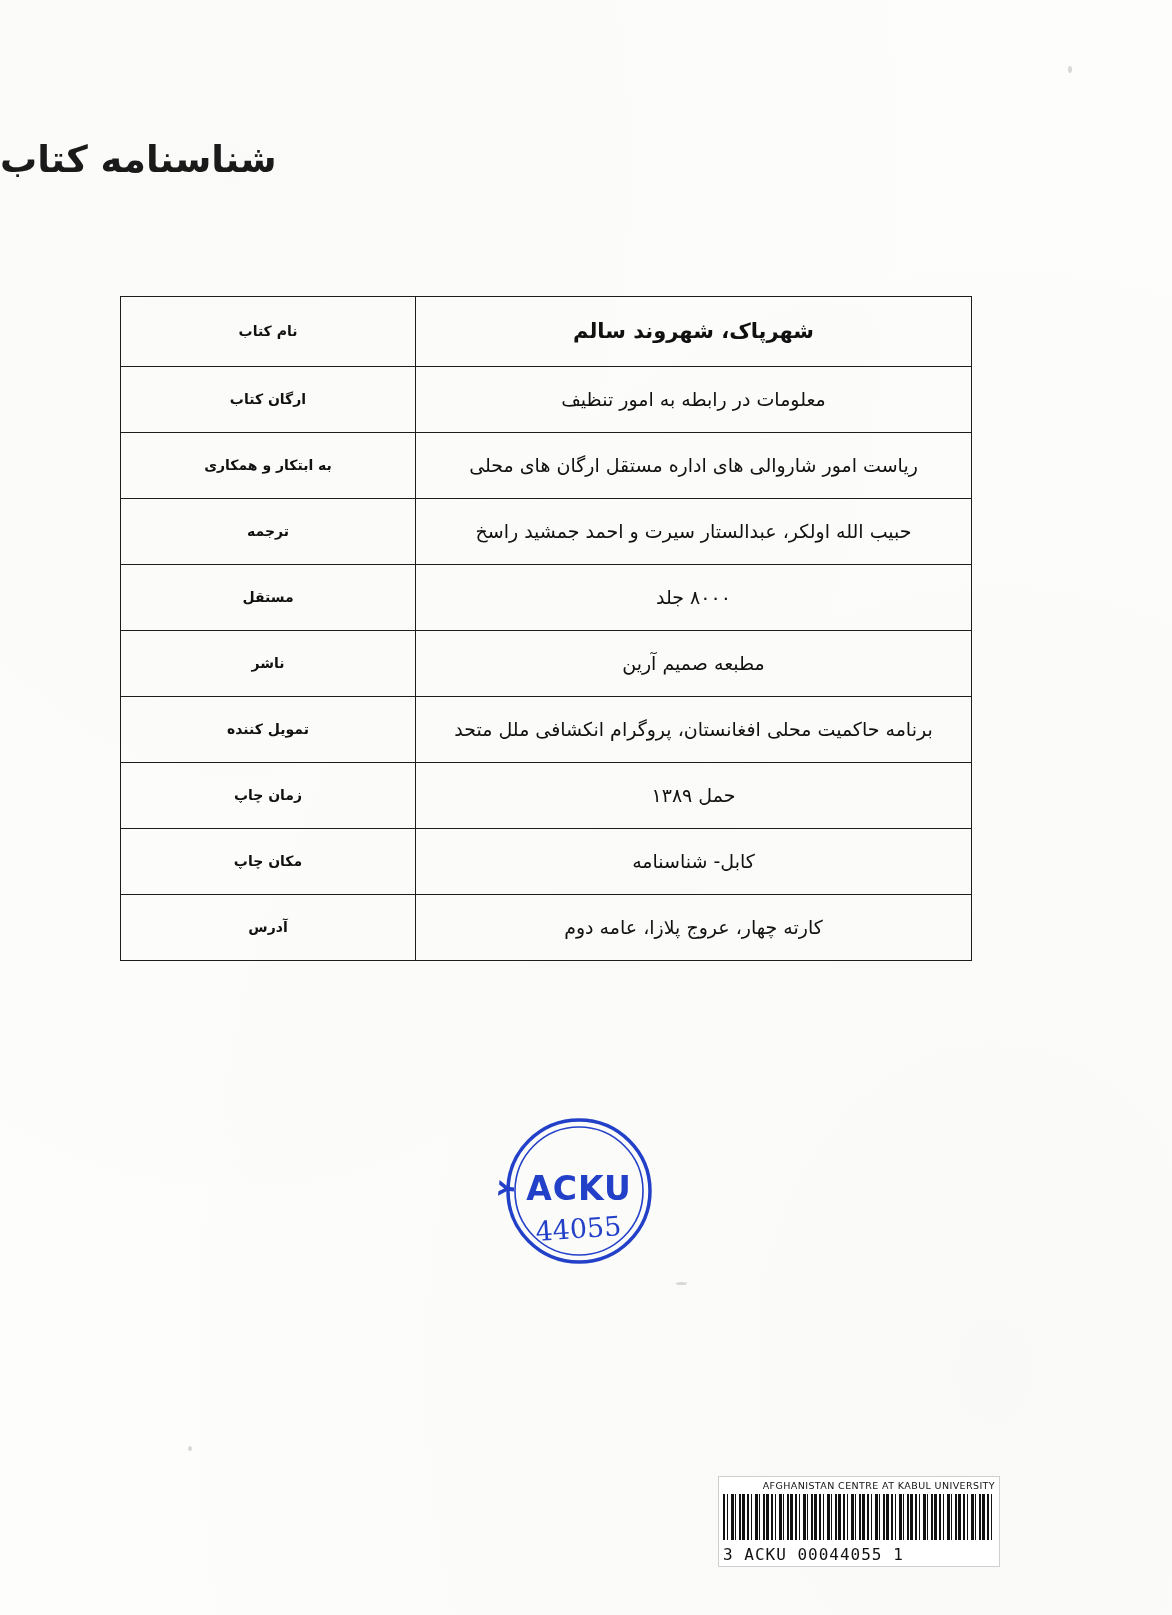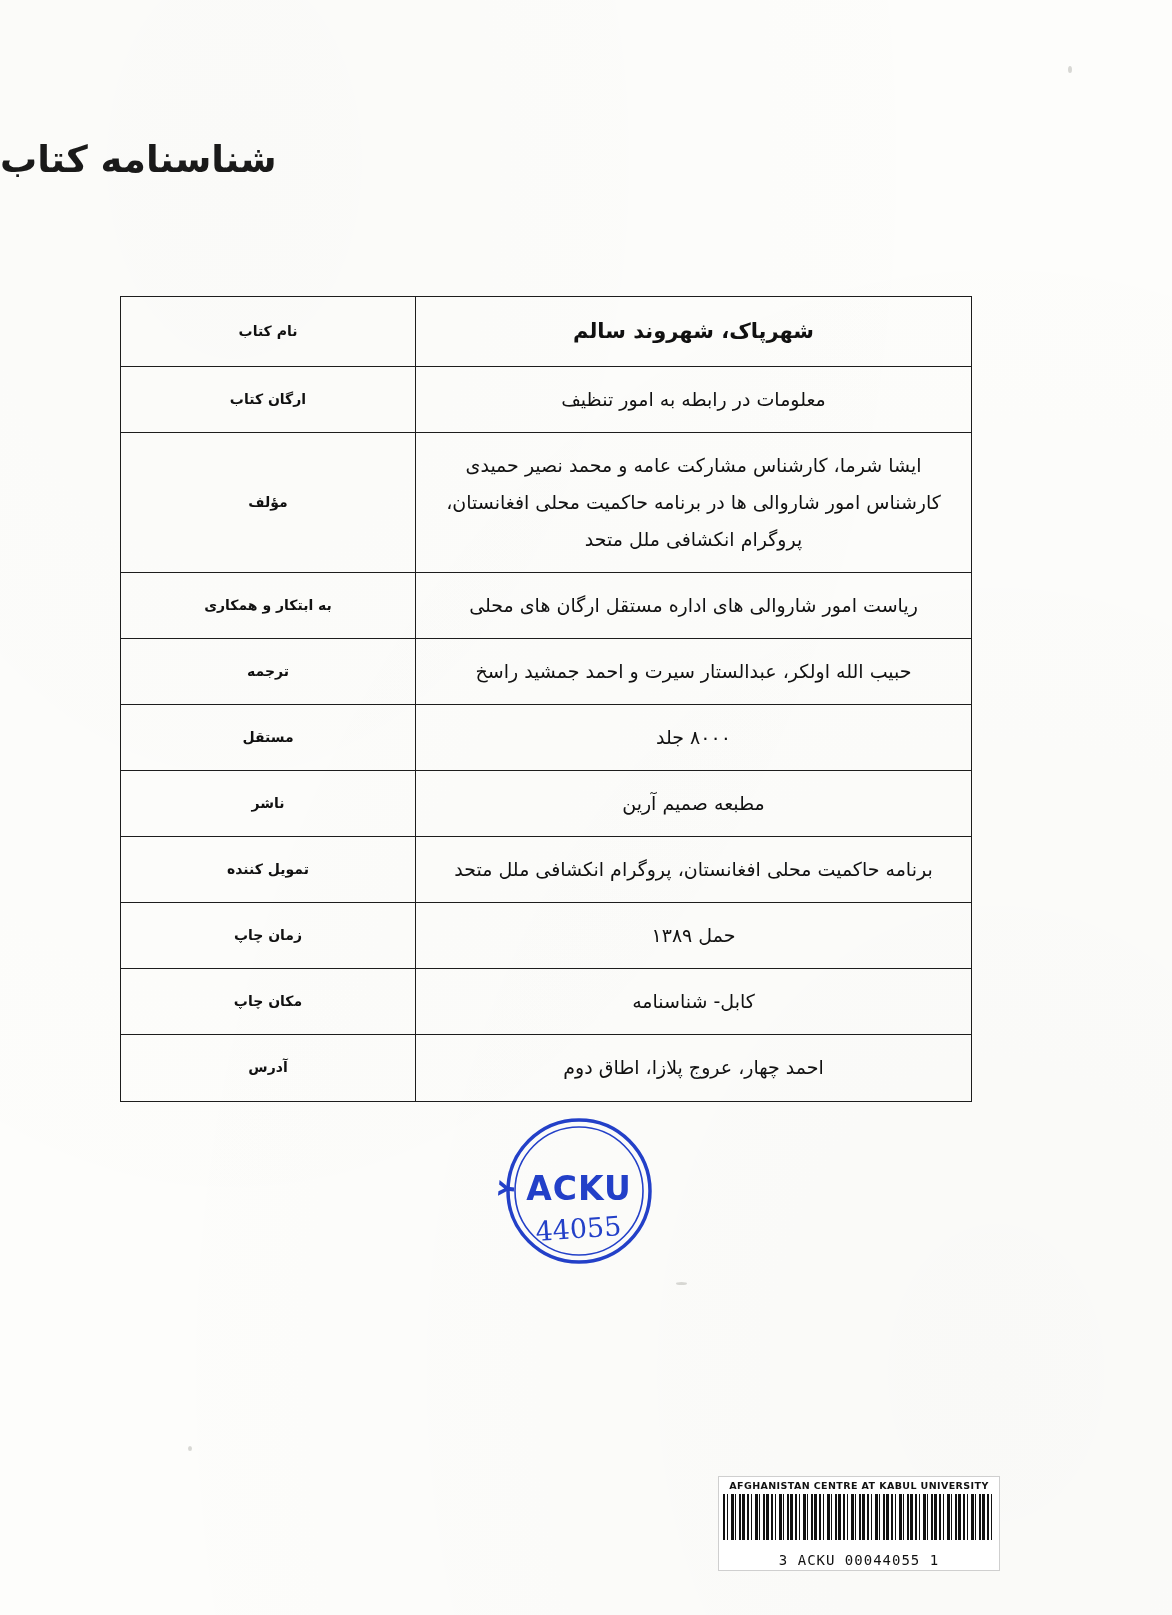--- a/index.html
+++ b/index.html
@@ -95,47 +95,47 @@
     top: 1476px;
     width: 282px;
     background: #ffffff;
     border: 1px solid #cfcfcf;
     padding: 3px 4px 2px 4px;
     box-sizing: border-box;
   }
   .barcode-title {
     font-family: "DejaVu Sans", "Liberation Sans", sans-serif;
     font-size: 9.5px;
-    font-weight: bold;
-    text-align: center;
+    font-weight: normal;
+    text-align: right;
     letter-spacing: 0.4px;
     color: #111;
     margin-bottom: 3px;
     direction: ltr;
   }
   .barcode-bars {
     height: 46px;
     width: 100%;
     background-image: repeating-linear-gradient(
       to right,
       #111 0px, #111 2px, #fff 2px, #fff 4px,
       #111 4px, #111 5px, #fff 5px, #fff 8px,
       #111 8px, #111 11px, #fff 11px, #fff 12px,
       #111 12px, #111 13px, #fff 13px, #fff 16px,
       #111 16px, #111 18px, #fff 18px, #fff 19px,
       #111 19px, #111 22px, #fff 22px, #fff 24px
     );
   }
   .barcode-number {
     font-family: "DejaVu Sans Mono", "Liberation Mono", monospace;
-    font-size: 14px;
-    text-align: center;
+    font-size: 16px;
+    text-align: left;
     letter-spacing: 1px;
     color: #111;
-    margin-top: 12px;
+    margin-top: 5px;
     direction: ltr;
   }
   .speck {
     position: absolute;
     background: #b9b9b4;
     border-radius: 50%;
     opacity: 0.55;
   }
 </style>
 </head>
@@ -148,24 +148,20 @@
   <table class="info-table">
     <tbody>
       <tr>
         <td class="value bold">شهرپاک، شهروند سالم</td>
         <td class="label">نام کتاب</td>
       </tr>
       <tr>
         <td class="value">معلومات در رابطه به امور تنظیف</td>
         <td class="label">ارگان کتاب</td>
       </tr>
-      <tr class="tall">
-        <td class="value">ایشا شرما، کارشناس مشارکت عامه و محمد نصیر حمیدی کارشناس امور شاروالی ها در برنامه حاکمیت  محلی افغانستان، پروگرام انکشافی ملل متحد</td>
-        <td class="label">مؤلف</td>
-      </tr>
       <tr>
         <td class="value">ریاست امور شاروالی های اداره مستقل ارگان های محلی</td>
         <td class="label">به ابتکار و همکاری</td>
       </tr>
       <tr>
         <td class="value">حبیب الله اولکر، عبدالستار سیرت و احمد جمشید راسخ</td>
         <td class="label">ترجمه</td>
       </tr>
       <tr>
         <td class="value">۸۰۰۰ جلد</td>
@@ -181,21 +177,21 @@
       </tr>
       <tr>
         <td class="value">حمل ۱۳۸۹</td>
         <td class="label">زمان چاپ</td>
       </tr>
       <tr>
         <td class="value">کابل- شناسنامه</td>
         <td class="label">مکان چاپ</td>
       </tr>
       <tr>
-        <td class="value">احمد چهار، عروج پلازا، اطاق دوم</td>
+        <td class="value">کارته چهار، عروج پلازا، عامه دوم</td>
         <td class="label">آدرس</td>
       </tr>
     </tbody>
   </table>
 
   <div class="stamp">
     <svg viewBox="0 0 178 178" width="178" height="178" xmlns="http://www.w3.org/2000/svg">
       <defs>
         <path id="arcTop" d="M 24,92 A 65,65 0 0 1 154,92" fill="none"></path>
         <path id="arcBottomRight" d="M 150,106 A 62,62 0 0 1 130,138" fill="none"></path>

